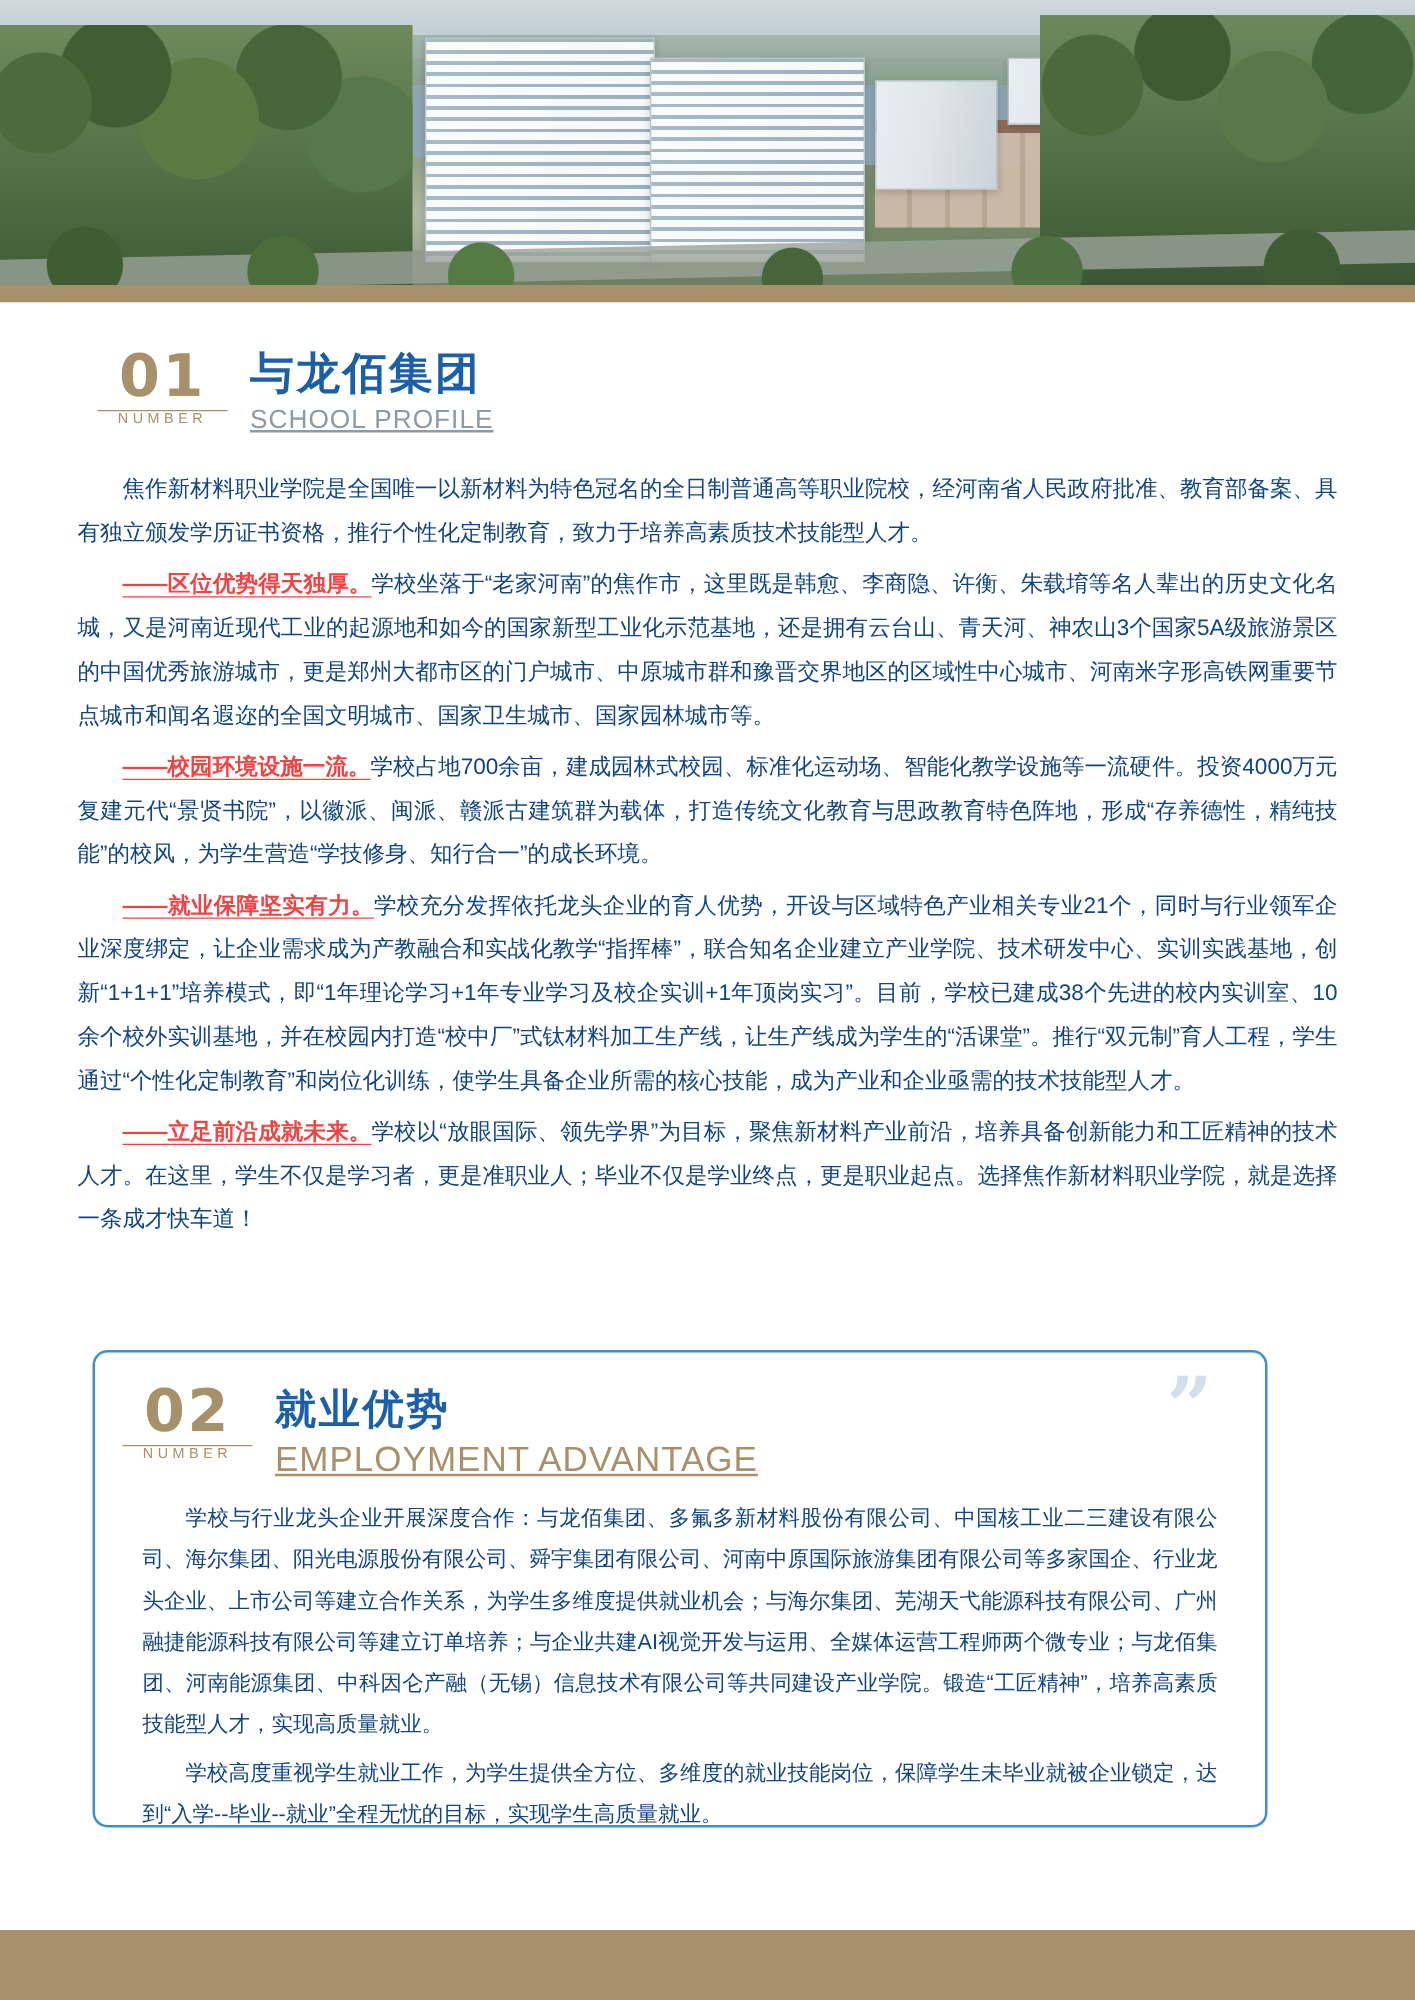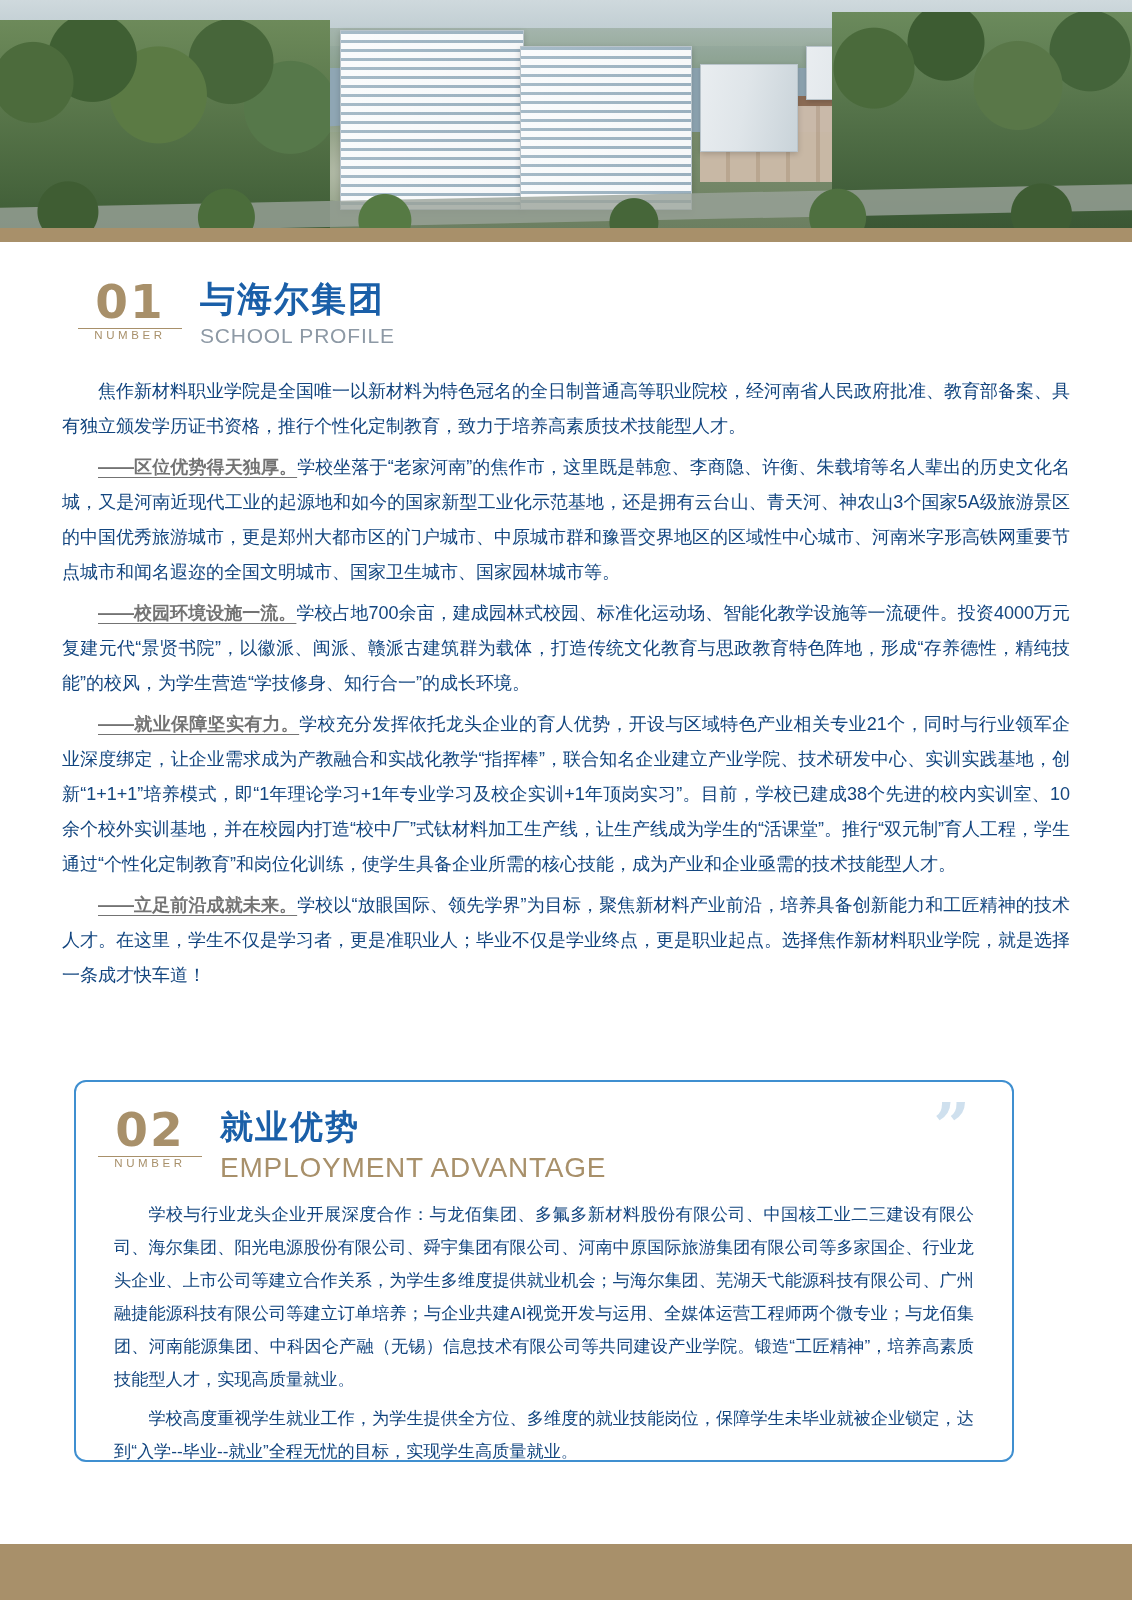--- a/index.html
+++ b/index.html
@@ -160,37 +160,38 @@
     color: #1a5fa8;
     letter-spacing: 2px;
     line-height: 42px;
   }
   .titles .en {
     font-size: 21px;
     color: #8d99a5;
     letter-spacing: .8px;
     margin-top: 4px;
     font-family: "Liberation Sans", sans-serif;
+    text-decoration: underline;
   }
 
   
   .body-text {
     margin: 26px 62px 0 62px;
     color: #12457f;
     font-size: 18px;
     line-height: 35px;
     text-align: justify;
     font-family: "Liberation Sans", sans-serif;
   }
   .body-text p {
     margin: 0 0 6px 0;
     text-indent: 2em;
   }
   .lead {
-    color: #737373;
+    color: #ef4444;
     text-decoration: underline;
     text-underline-offset: 4px;
     font-weight: bold;
   }
 
   
   .box {
     position: absolute;
     left: 74px;
     top: 1080px;
@@ -256,21 +257,21 @@
 <div class="gold-bar"></div>
 
 <div class="page">
 
   <div class="sec-head">
     <div class="numblock">
       <div class="num">01</div>
       <div class="numlabel">NUMBER</div>
     </div>
     <div class="titles">
-      <div class="cn">与海尔集团</div>
+      <div class="cn">与龙佰集团</div>
       <div class="en">SCHOOL PROFILE</div>
     </div>
   </div>
 
   <div class="body-text">
     <p>
       <span>焦作新材料职业学院是全国唯一以新材料为特色冠名的全日制普通高等职业院校，经河南省人民政府批准、教育部备案、具有独立颁发学历证书资格，推行个性化定制教育，致力于培养高素质技术技能型人才。</span>
     </p>
     <p>
       <span class="lead">——区位优势得天独厚。</span><span>学校坐落于“老家河南”的焦作市，这里既是韩愈、李商隐、许衡、朱载堉等名人辈出的历史文化名城，又是河南近现代工业的起源地和如今的国家新型工业化示范基地，还是拥有云台山、青天河、神农山3个国家5A级旅游景区的中国优秀旅游城市，更是郑州大都市区的门户城市、中原城市群和豫晋交界地区的区域性中心城市、河南米字形高铁网重要节点城市和闻名遐迩的全国文明城市、国家卫生城市、国家园林城市等。</span>

